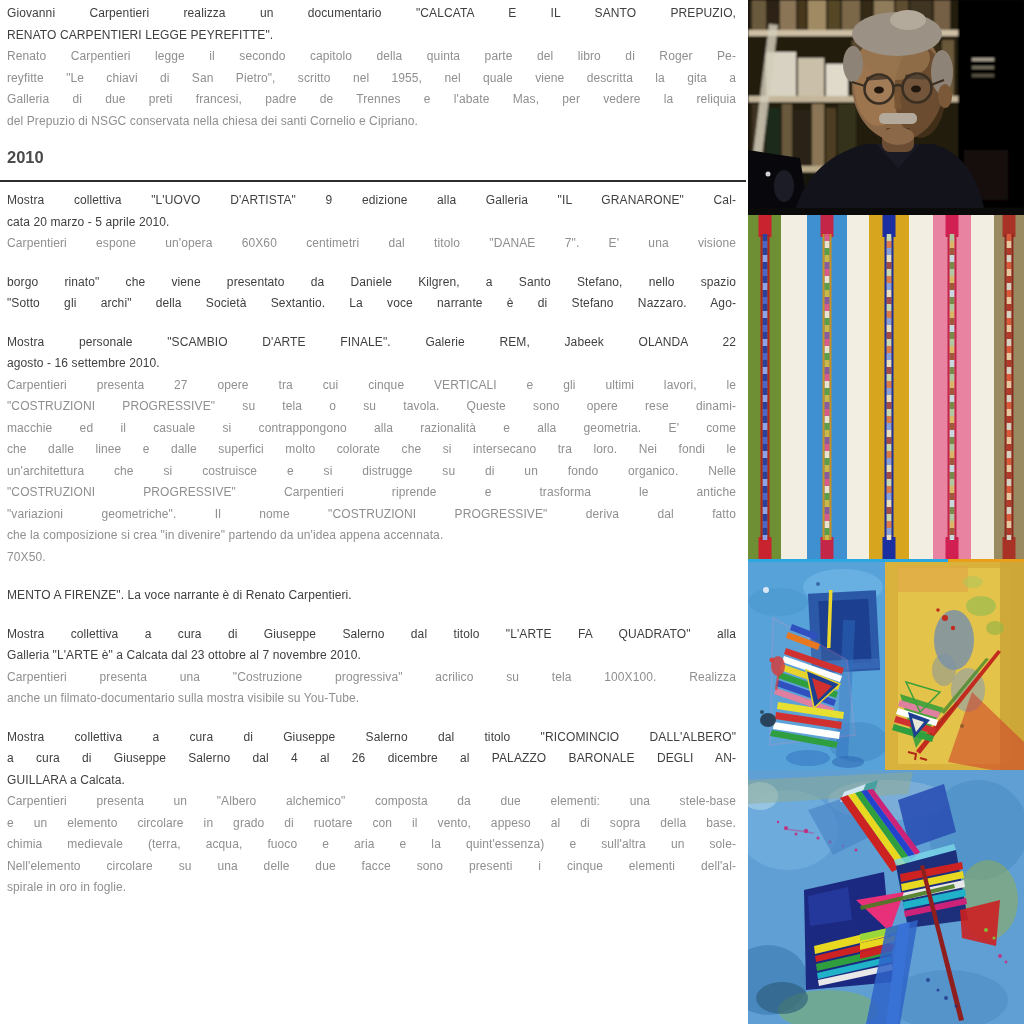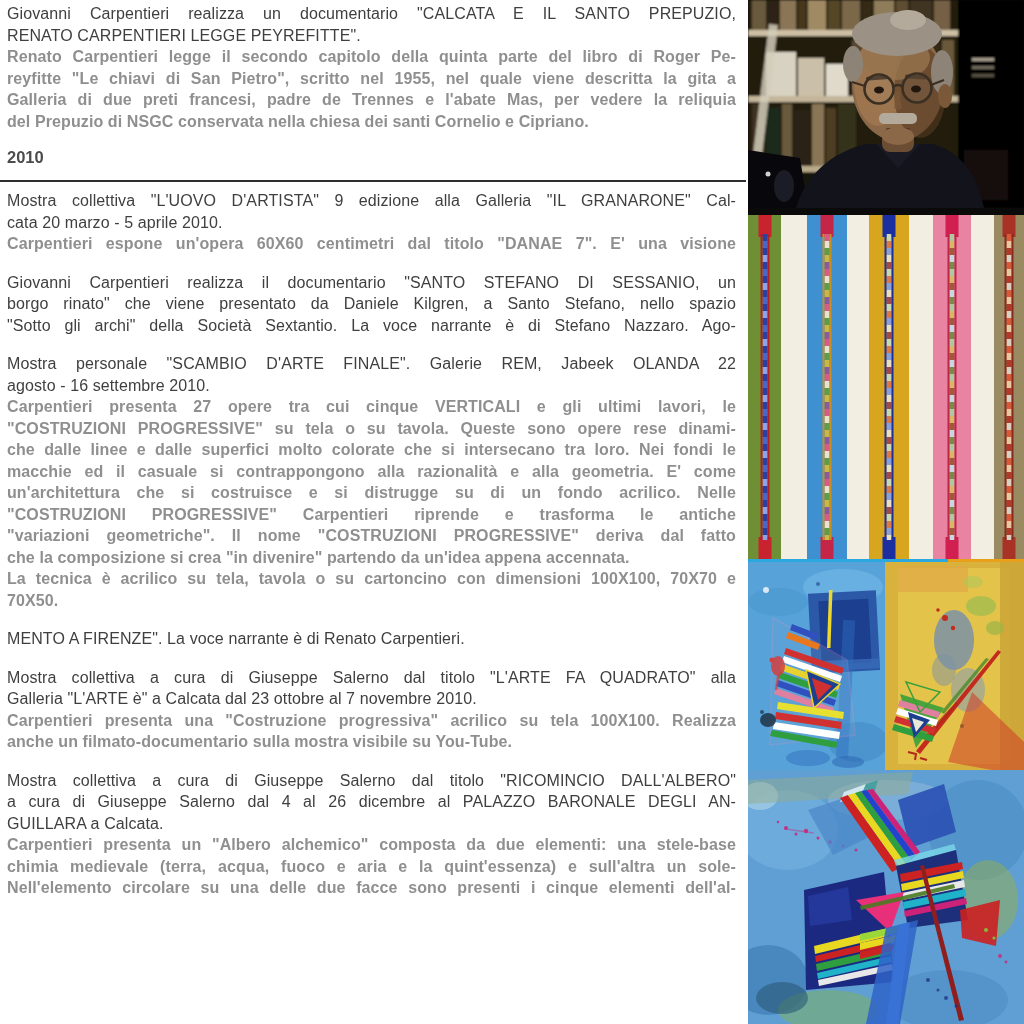--- a/index.html
+++ b/index.html
@@ -1,24 +1,24 @@
 <!DOCTYPE html>
 <html style="--page-bg: #ffffff; --title-text: #3f3f3f; --body-text: #8f8f8f; --year-text: #4b4b4b; --divider: #2e2e2e;"><head>
 <meta charset="utf-8">
 <style>
   html,body{margin:0;padding:0;background:#fff;}
   #page{position:relative;width:1024px;height:1024px;background:var(--page-bg,#fff);overflow:hidden;
         font-family:"Liberation Sans", sans-serif;}
   
   #text-col{position:absolute;left:7px;top:3px;width:729px;}
-  .ln{height:21.5px;line-height:21.5px;font-size:16px;text-align:justify;text-align-last:justify;
+  .ln{height:21.5px;line-height:21.5px;font-size:12px;text-align:justify;text-align-last:justify;
       overflow:hidden;white-space:nowrap;letter-spacing:.1px;}
   .ln.natural{text-align-last:left;}
   .ln.dark{color:var(--title-text,#3f3f3f);}
-  .ln.grey{color:var(--body-text,#8f8f8f);font-weight:bold;}
+  .ln.grey{color:var(--body-text,#8f8f8f);}
   .block{margin-top:17px;}
   .block:first-child{margin-top:0;}
   .year{margin-top:14px;font-weight:bold;font-size:16.5px;height:22px;line-height:22px;
         color:var(--year-text,#4b4b4b);}
   .divider{margin-top:12px;margin-left:-7px;width:746px;border-top:2px solid var(--divider,#2e2e2e);height:0;}
   .divider + .block{margin-top:8px;}
   
   .media{position:absolute;left:748px;width:276px;margin:0;overflow:hidden;background:#111;}
   .m1{top:0;height:208px;}
   .m2{top:208px;height:354px;}
@@ -55,54 +55,54 @@
         <div class="ln grey natural">del Prepuzio di NSGC conservata nella chiesa dei santi Cornelio e Cipriano.</div>
       </div>
       <div class="year">2010</div>
       <div class="divider"></div>
       <div class="block">
         <div class="ln dark">Mostra collettiva "L'UOVO D'ARTISTA" 9 edizione alla Galleria "IL GRANARONE" Cal-</div>
         <div class="ln dark natural">cata 20 marzo - 5 aprile 2010.</div>
         <div class="ln grey">Carpentieri espone un'opera 60X60 centimetri dal titolo "DANAE 7". E' una visione</div>
       </div>
       <div class="block">
-        <div class="ln dark">Giovanni Carpentieri realizza il documentario "SANTO STEFANO DI SESSANIO, un</div>
         <div class="ln dark">borgo rinato" che viene presentato da Daniele Kilgren, a Santo Stefano, nello spazio</div>
         <div class="ln dark">"Sotto gli archi" della Società Sextantio. La voce narrante è di Stefano Nazzaro. Ago-</div>
       </div>
       <div class="block">
         <div class="ln dark">Mostra personale "SCAMBIO D'ARTE FINALE". Galerie REM, Jabeek OLANDA 22</div>
         <div class="ln dark natural">agosto - 16 settembre 2010.</div>
         <div class="ln grey">Carpentieri presenta 27 opere tra cui cinque VERTICALI e gli ultimi lavori, le</div>
         <div class="ln grey">"COSTRUZIONI PROGRESSIVE" su tela o su tavola. Queste sono opere rese dinami-</div>
+        <div class="ln grey">macchie ed il casuale si contrappongono alla razionalità e alla geometria. E' come</div>
         <div class="ln grey">che dalle linee e dalle superfici molto colorate che si intersecano tra loro. Nei fondi le</div>
-        <div class="ln grey">macchie ed il casuale si contrappongono alla razionalità e alla geometria. E' come</div>
-        <div class="ln grey">un'architettura che si costruisce e si distrugge su di un fondo acrilico. Nelle</div>
+        <div class="ln grey">un'architettura che si costruisce e si distrugge su di un fondo organico. Nelle</div>
         <div class="ln grey">"COSTRUZIONI PROGRESSIVE" Carpentieri riprende e trasforma le antiche</div>
         <div class="ln grey">"variazioni geometriche". Il nome "COSTRUZIONI PROGRESSIVE" deriva dal fatto</div>
         <div class="ln grey natural">che la composizione si crea "in divenire" partendo da un'idea appena accennata.</div>
-        <div class="ln grey">La tecnica è acrilico su tela, tavola o su cartoncino con dimensioni 100X100, 70X70 e</div>
         <div class="ln grey natural">70X50.</div>
       </div>
       <div class="block">
         <div class="ln dark natural">MENTO A FIRENZE". La voce narrante è di Renato Carpentieri.</div>
       </div>
       <div class="block">
         <div class="ln dark">Mostra collettiva a cura di Giuseppe Salerno dal titolo "L'ARTE FA QUADRATO" alla</div>
         <div class="ln dark natural">Galleria "L'ARTE è" a Calcata dal 23 ottobre al 7 novembre 2010.</div>
         <div class="ln grey">Carpentieri presenta una "Costruzione progressiva" acrilico su tela 100X100. Realizza</div>
         <div class="ln grey natural">anche un filmato-documentario sulla mostra visibile su You-Tube.</div>
       </div>
       <div class="block">
         <div class="ln dark">Mostra collettiva a cura di Giuseppe Salerno dal titolo "RICOMINCIO DALL'ALBERO"</div>
         <div class="ln dark">a cura di Giuseppe Salerno dal 4 al 26 dicembre al PALAZZO BARONALE DEGLI AN-</div>
         <div class="ln dark natural">GUILLARA a Calcata.</div>
         <div class="ln grey">Carpentieri presenta un "Albero alchemico" composta da due elementi: una stele-base</div>
+        <div class="ln grey">e un elemento circolare in grado di ruotare con il vento, appeso al di sopra della base.</div>
         <div class="ln grey">chimia medievale (terra, acqua, fuoco e aria e la quint'essenza) e sull'altra un sole-</div>
         <div class="ln grey">Nell'elemento circolare su una delle due facce sono presenti i cinque elementi dell'al-</div>
+        <div class="ln grey natural">spirale in oro in foglie.</div>
       </div>
     </div>
 
   <figure class="media m1" title="Video still: elderly man with round glasses and grey moustache seated in front of a bookcase">
     <svg width="276" height="208" viewBox="0 0 276 208">
       <defs>
           <filter id="b1" x="-20%" y="-20%" width="140%" height="140%">
             <feGaussianBlur stdDeviation="1.2"></feGaussianBlur>
           </filter>
         </defs>

